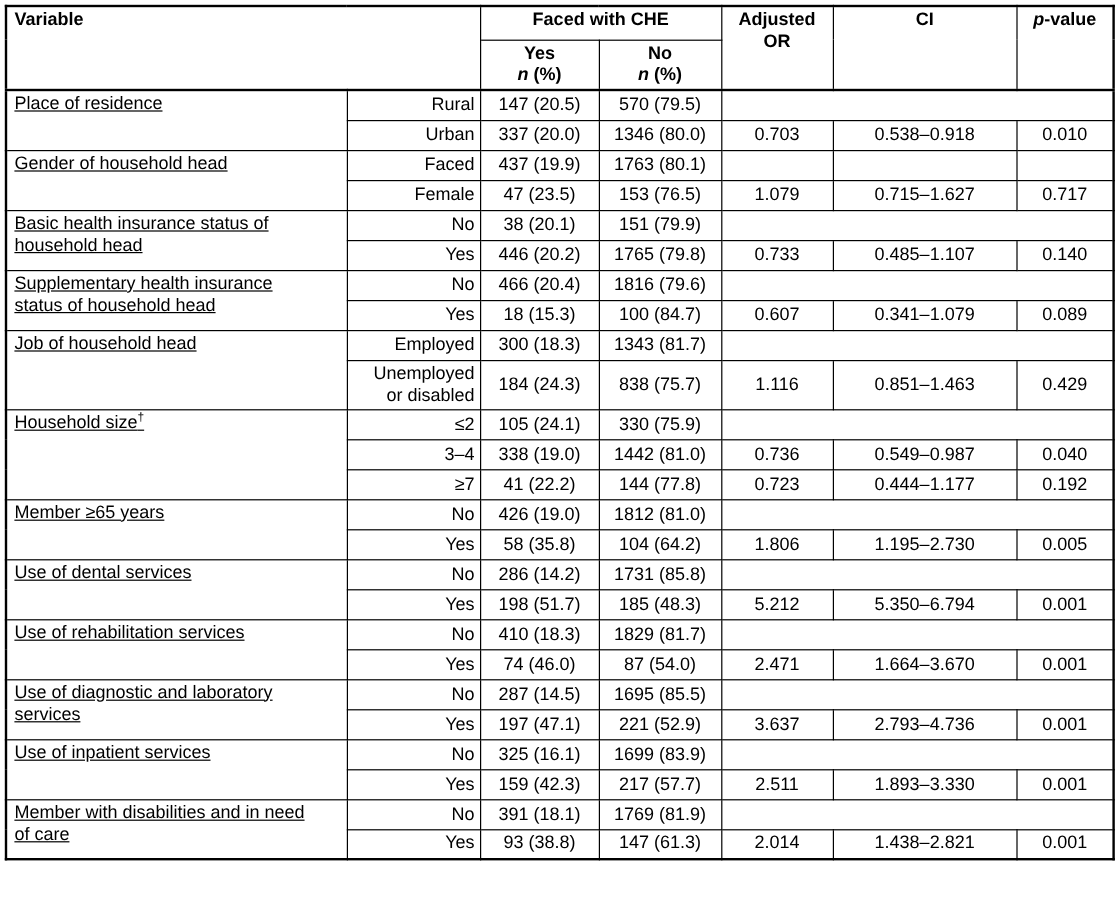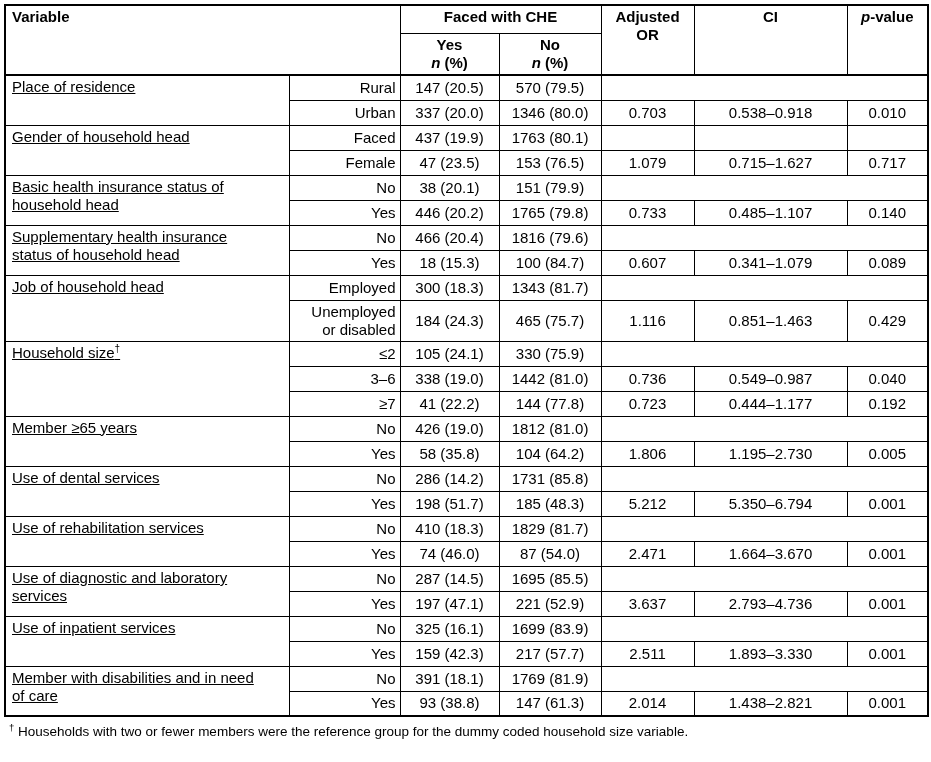--- a/index.html
+++ b/index.html
@@ -125,35 +125,35 @@
     <tr>
       <td class="c-var" rowspan="2">Job of household head</td>
       <td class="c-cat">Employed</td>
       <td class="num">300 (18.3)</td>
       <td class="num">1343 (81.7)</td>
       <td class="num" colspan="3"></td>
     </tr>
     <tr>
       <td class="c-cat">Unemployed or disabled</td>
       <td class="num">184 (24.3)</td>
-      <td class="num">465 (75.7)</td>
+      <td class="num">838 (75.7)</td>
       <td class="num">1.116</td>
       <td class="num">0.851–1.463</td>
       <td class="num">0.429</td>
     </tr>
 
     <tr>
       <td class="c-var" rowspan="3"><span>Household size</span><sup class="dg">†</sup></td>
       <td class="c-cat">≤2</td>
       <td class="num">105 (24.1)</td>
       <td class="num">330 (75.9)</td>
       <td class="num" colspan="3"></td>
     </tr>
     <tr>
-      <td class="c-cat">3–6</td>
+      <td class="c-cat">3–4</td>
       <td class="num">338 (19.0)</td>
       <td class="num">1442 (81.0)</td>
       <td class="num">0.736</td>
       <td class="num">0.549–0.987</td>
       <td class="num">0.040</td>
     </tr>
     <tr>
       <td class="c-cat">≥7</td>
       <td class="num">41 (22.2)</td>
       <td class="num">144 (77.8)</td>
@@ -255,14 +255,13 @@
       <td class="num">147 (61.3)</td>
       <td class="num">2.014</td>
       <td class="num">1.438–2.821</td>
       <td class="num">0.001</td>
     </tr>
 
   </tbody>
 </table>
 
 <div class="footnotes">
-  <div><sup>†</sup><span> Households with two or fewer members were the reference group for the dummy coded household size variable.</span></div>
 </div>
 
 </body></html>

